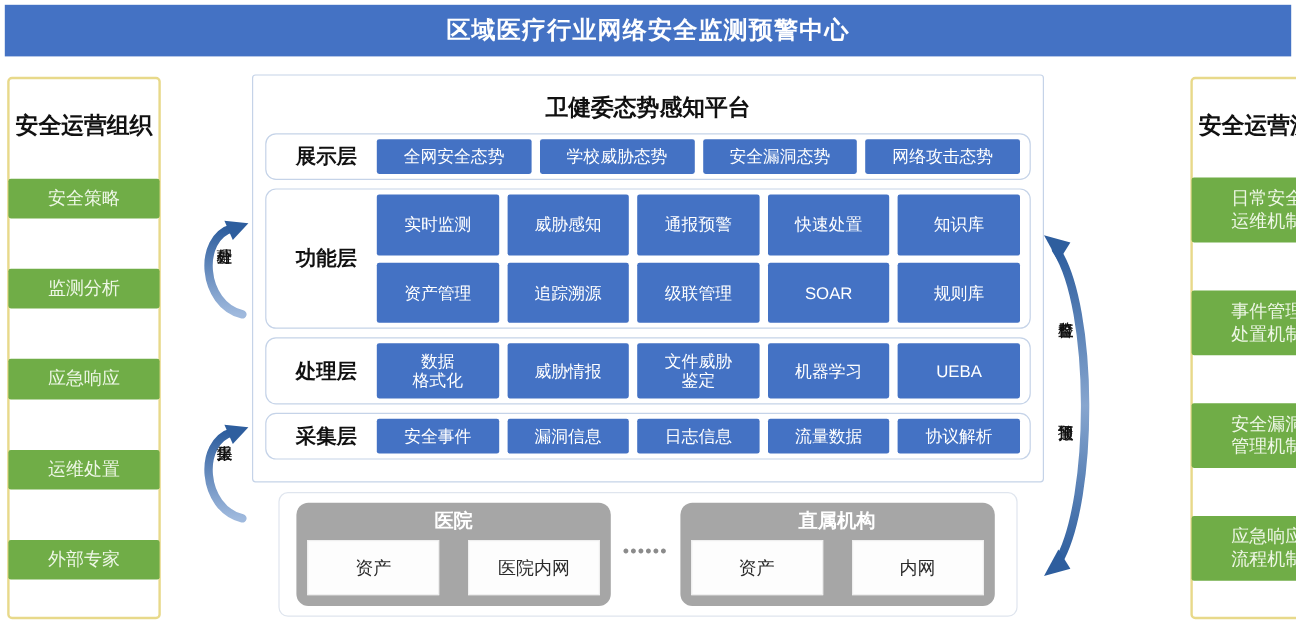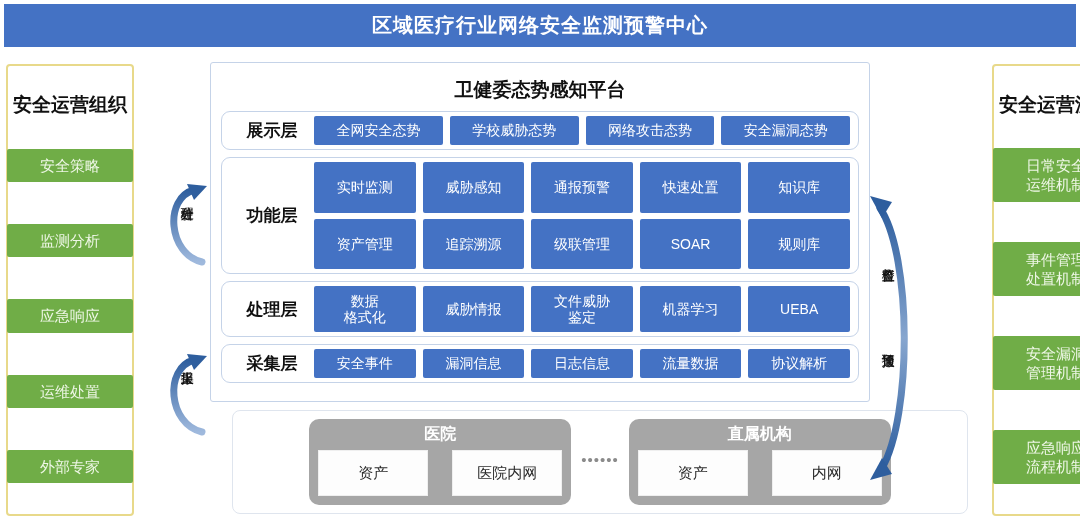--- a/index.html
+++ b/index.html
@@ -136,27 +136,27 @@
     justify-content: center;
   }
   .layer-display .chip { padding: 6px 2px; font-size: 14px; }
   .layer-process .chip { height: 46px; }
   .layer-collect .chip { padding: 6px 2px; }
 
   
   .org-card {
     position: absolute;
     left: 22px; top: 348px;
-    width: 736px; height: 104px;
+    width: 616px; height: 104px;
     border: 1px solid #dfe5ee;
     border-radius: 8px;
     background: #ffffff;
     display: flex;
     align-items: center;
-    justify-content: center;
+    justify-content: flex-start;
     gap: 10px;
     padding: 7px 14px;
   }
   .org-group {
     background: #a6a6a6;
     border-radius: 10px;
     width: 262px;
     height: 86px;
     padding: 5px 9px 9px 9px;
     display: flex;
@@ -250,22 +250,22 @@
 
     <div class="platform-card">
       <div class="platform-title">卫健委态势感知平台</div>
 
       <div class="layer layer-display">
         <div class="layer-label">展示层</div>
         <div class="layer-body">
           <div class="chip-row">
             <div class="chip">全网安全态势</div>
             <div class="chip">学校威胁态势</div>
+            <div class="chip">安全漏洞态势</div>
             <div class="chip">网络攻击态势</div>
-            <div class="chip">安全漏洞态势</div>
           </div>
         </div>
       </div>
 
       <div class="layer layer-function">
         <div class="layer-label">功能层</div>
         <div class="layer-body">
           <div class="chip-row">
             <div class="chip">实时监测</div>
             <div class="chip">威胁感知</div>

